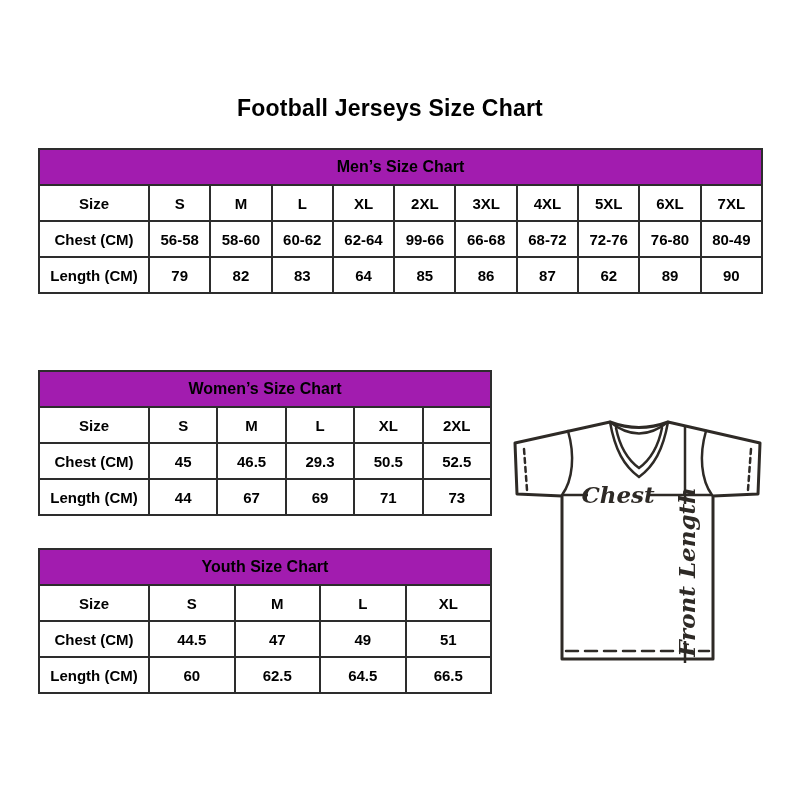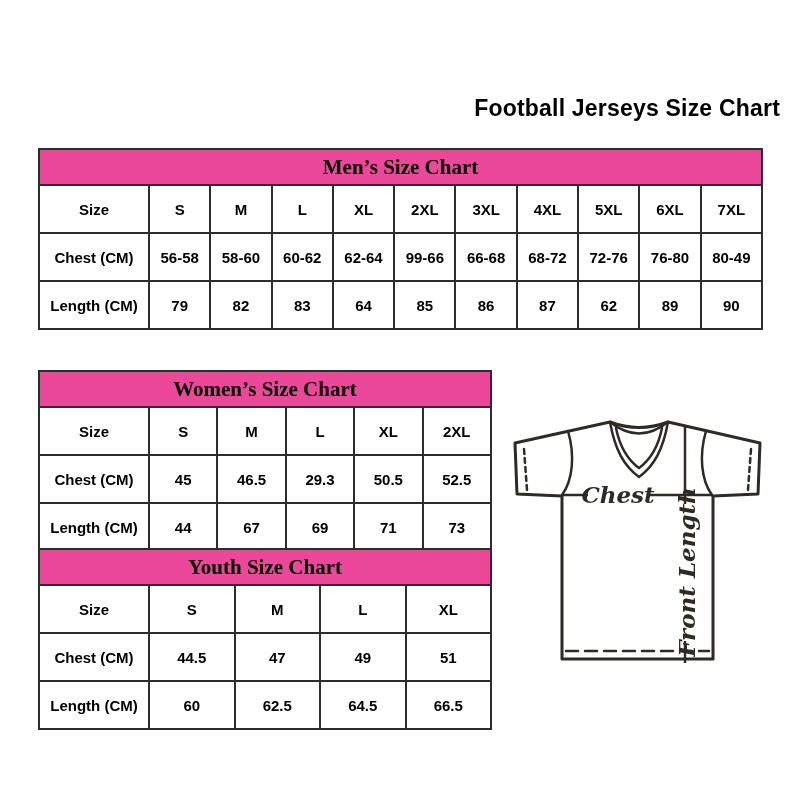--- a/index.html
+++ b/index.html
@@ -2,33 +2,33 @@
 <html><head>
 <meta charset="utf-8">
 <style>
   html,body{margin:0;padding:0;background:#ffffff;}
   .page{
     position:relative;width:800px;height:800px;background:#ffffff;
     font-family:"Liberation Sans",sans-serif;color:#000;overflow:hidden;
   }
   .title{
     position:absolute;left:0;top:95px;width:780px;margin:0;
-    text-align:right;font-size:23px;font-weight:bold;letter-spacing:0.2px;
+    text-align:center;font-size:23px;font-weight:bold;letter-spacing:0.2px;
   }
   table.size-table{
     position:absolute;border-collapse:collapse;table-layout:fixed;background:#fff;
   }
   table.size-table td{
     border:2px solid #2d2d2d;text-align:center;vertical-align:middle;
     font-weight:bold;font-size:15px;padding:0;overflow:hidden;
   }
   table.size-table .t-head{
-    background:#ec4899;font-size:21px;height:34px;font-family:Liberation Serif, serif;
-  }
-  table.size-table tbody tr{height:48px;}
+    background:#a21caf;font-size:16px;height:34px;
+  }
+  table.size-table tbody tr{height:36px;}
   table.men{left:38px;top:148px;width:725px;}
   table.women{left:38px;top:370px;width:454px;}
   table.youth{left:38px;top:548px;width:454px;}
   .jersey{position:absolute;left:500px;top:400px;width:278px;height:290px;}
 </style>
 </head>
 <body>
 
 <div class="page">
 

